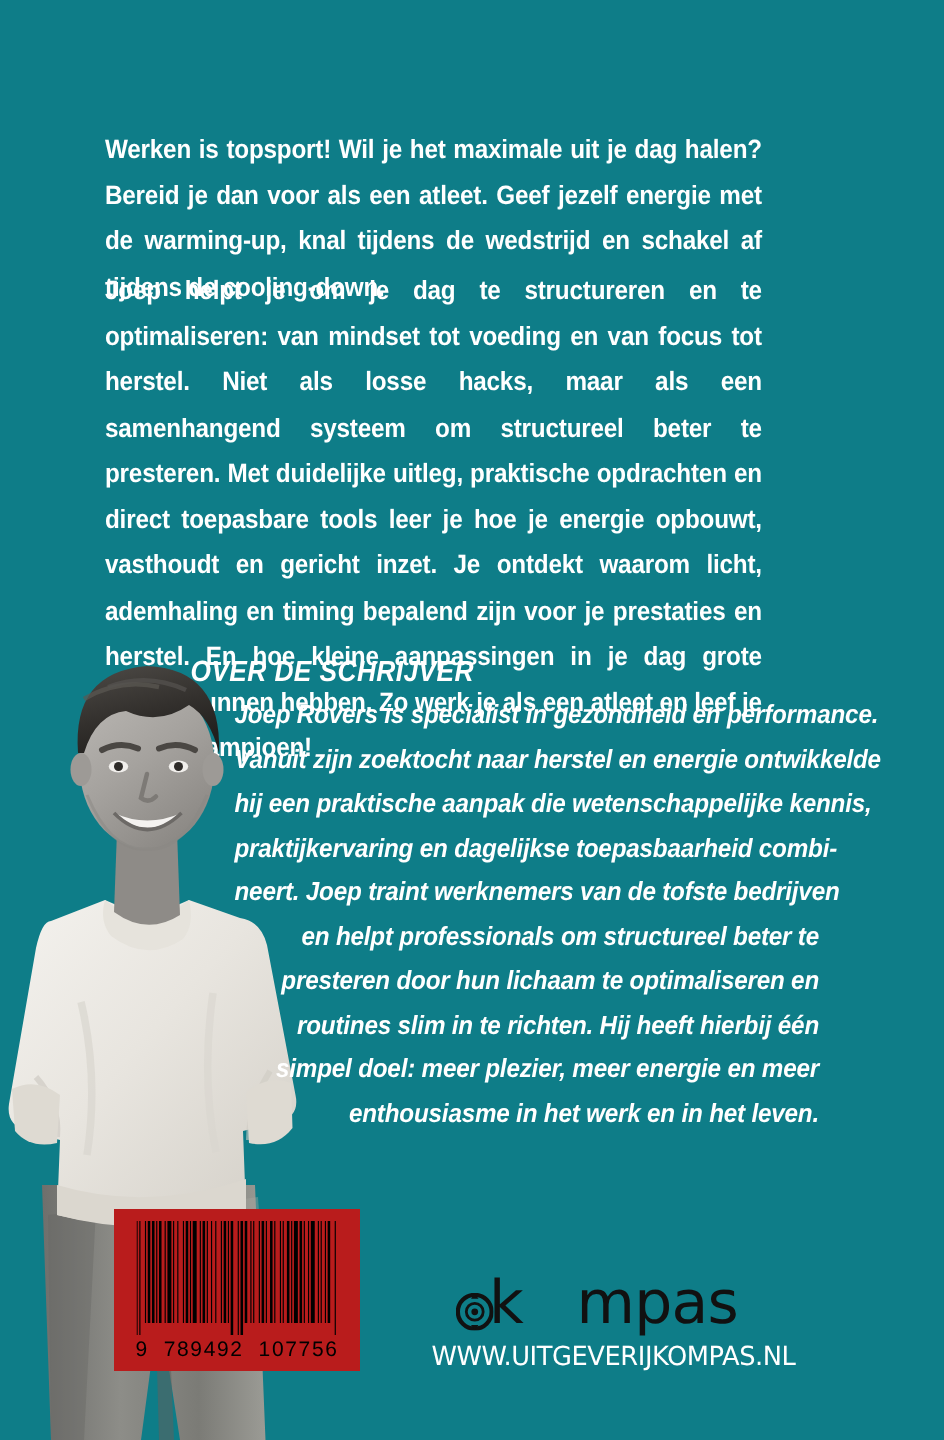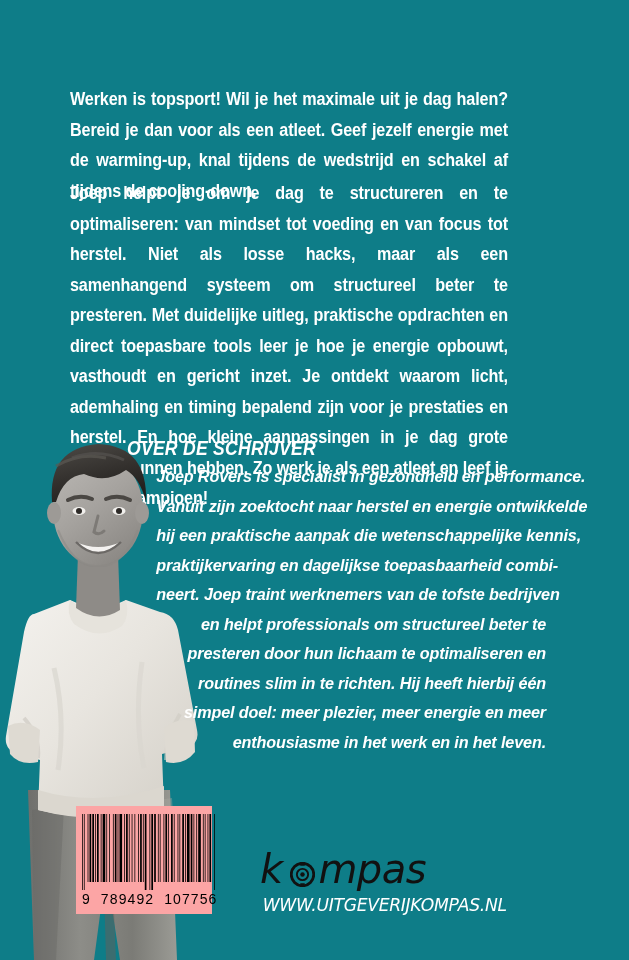--- a/index.html
+++ b/index.html
@@ -81,23 +81,23 @@
     transform: scaleX(0.93);
     transform-origin: right top;
   }
   #about-text .ln { display: block; white-space: nowrap; }
 
   
   #barcode {
     position: absolute;
     left: 76px;
     top: 806px;
-    width: 136px;
+    width: 164px;
     height: 108px;
-    background: #fca5a5;
+    background: #b91c1c;
     box-sizing: border-box;
     padding: 8px 6px 2px 6px;
   }
   #barcode-bars {
     display: block;
     margin: 0 auto;
   }
   #barcode-digits {
     font-family: "Liberation Sans", sans-serif;
     font-size: 14px;
@@ -105,25 +105,24 @@
     text-align: center;
     letter-spacing: 1.1px;
     line-height: 16px;
     margin-top: 1px;
     white-space: pre;
   }
 
   
   #publisher {
     position: absolute;
-    left: 260px;
+    left: 274px;
     top: 846px;
     width: 270px;
-    text-align: left;
-    font-style: italic;
+    text-align: center;
   }
   #logo-row {
     position: relative;
     height: 48px;
   }
   #logo-wordmark {
     font-family: "DejaVu Sans", sans-serif;
     font-size: 40px;
     color: #111111;
     letter-spacing: -0.5px;

